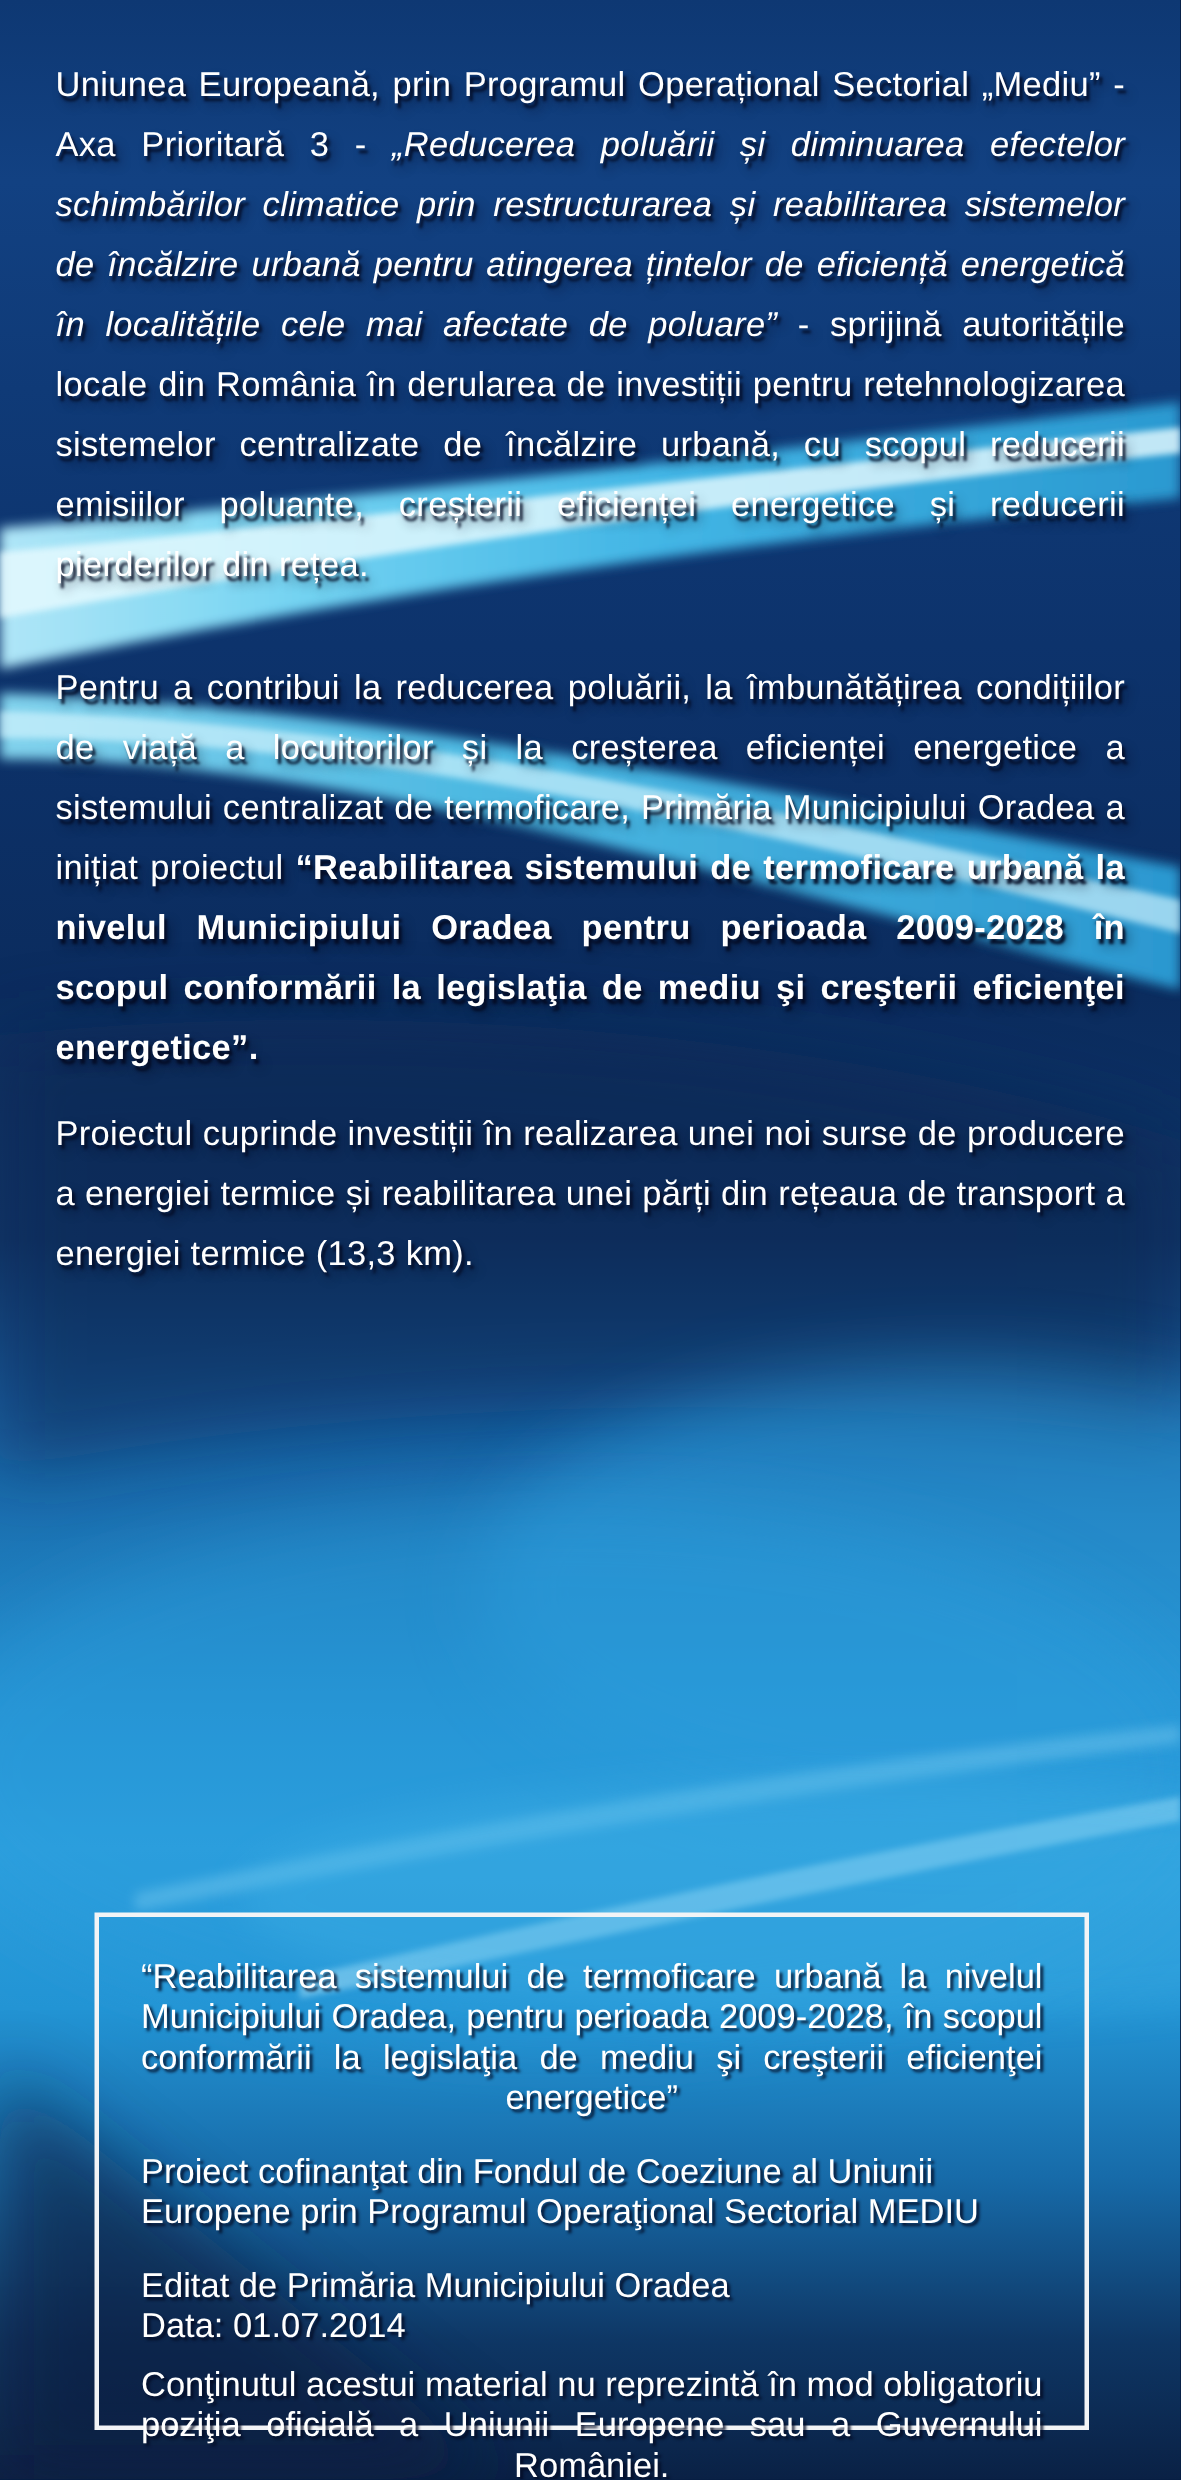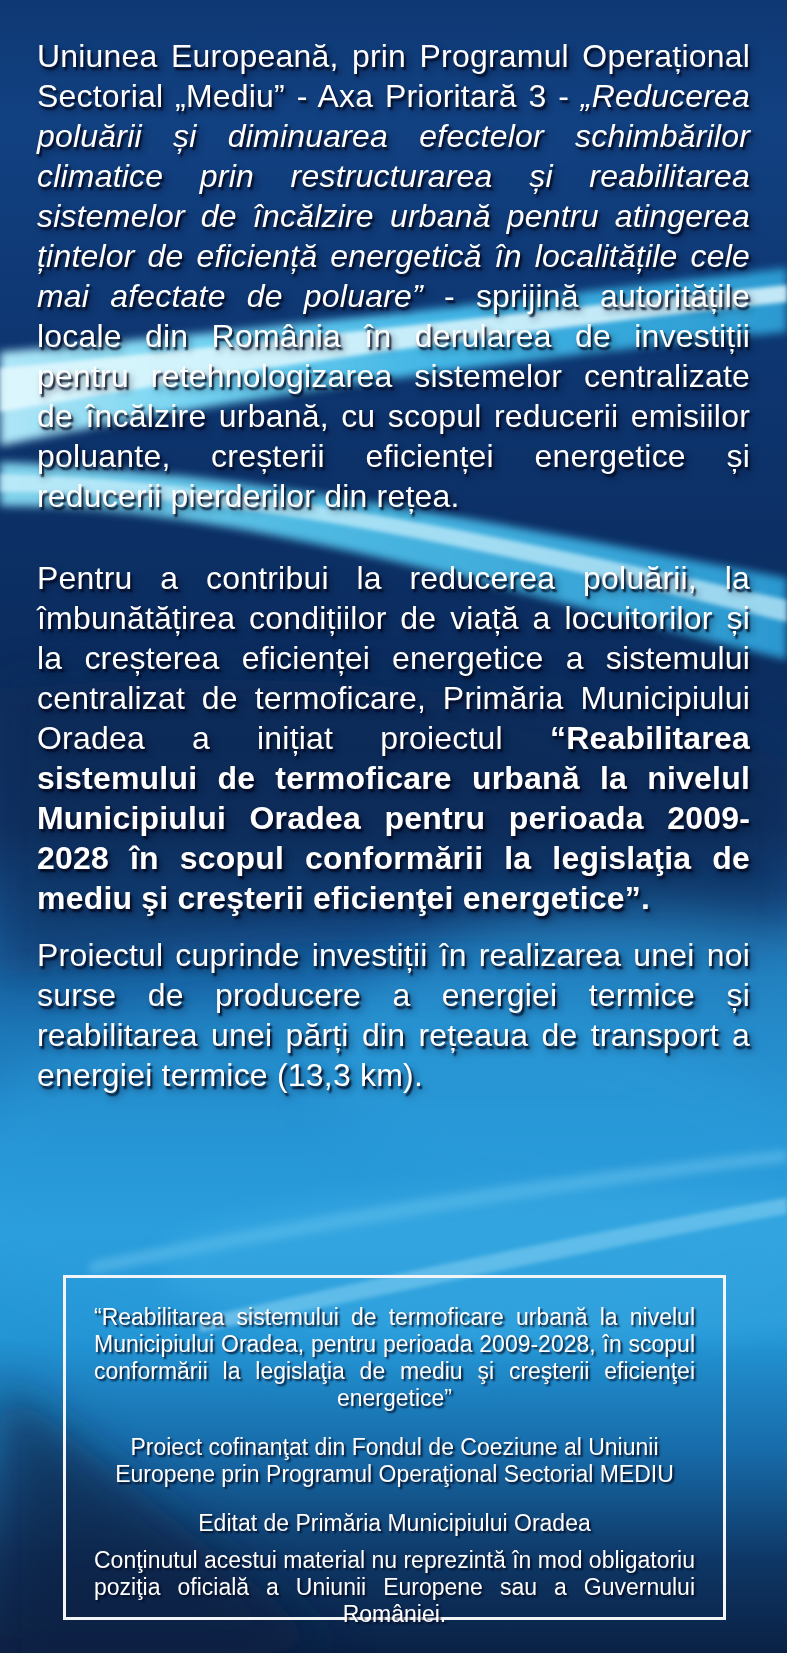--- a/index.html
+++ b/index.html
@@ -11,21 +11,21 @@
     background:#0b2c5f;
   }
   .bg{position:absolute;left:0;top:0;width:787px;height:1653px;display:block;}
   .content{
     position:relative;
     padding:36px 37px 0 37px;
     color:#ffffff;
   }
   .para{
     margin:0;
-    font-size:32px;
+    font-size:23px;
     line-height:40px;
     text-align:justify;
     letter-spacing:.2px;
     text-shadow:2px 3px 2px rgba(3,10,34,.92), 4px 5px 7px rgba(3,10,34,.45);
   }
   .para.p1{margin-bottom:42px;}
   .para.p2{margin-bottom:17px;}
   .para em{font-style:italic;}
   .para strong{font-weight:700;}
   .info-box{
@@ -37,22 +37,22 @@
     padding:26px 28px 0 28px;
     color:#ffffff;
   }
   .info-box p{
     margin:0;
     font-size:23px;
     line-height:27px;
     text-shadow:2px 2px 2px rgba(3,10,34,.9);
   }
   .box-title{text-align:justify;text-align-last:center;margin-bottom:22px !important;}
-  .box-cofin{text-align:center;margin-bottom:22px !important;}
-  .box-pub,.box-date{text-align:center;}
+  .box-cofin{text-align:left;margin-bottom:22px !important;}
+  .box-pub,.box-date{}
   .box-date{margin-bottom:12px !important;}
   .box-disclaimer{text-align:justify;text-align-last:center;margin-top:10px !important;}
 </style>
 </head>
 <body>
 
 <div class="page">
 
   <svg class="bg" viewBox="0 0 787 1653" preserveAspectRatio="none" aria-hidden="true">
     <defs>
@@ -124,16 +124,17 @@
     <p class="para p2"><span>Pentru a contribui la reducerea poluării, la îmbunătățirea condițiilor de viață a locuitorilor și la creșterea eficienței energetice a sistemului centralizat de termoficare, Primăria Municipiului Oradea a inițiat proiectul </span><strong>“Reabilitarea sistemului de termoficare urbană la nivelul Municipiului Oradea pentru perioada 2009-2028 în scopul conformării la legislaţia de mediu şi creşterii eficienţei energetice”.</strong></p>
 
     <p class="para p3">Proiectul cuprinde investiții în realizarea unei noi surse de producere a energiei termice și reabilitarea unei părți din rețeaua de transport a energiei termice (13,3 km).</p>
 
   </main>
 
   <section class="info-box">
     <p class="box-title">“Reabilitarea sistemului de termoficare urbană la nivelul Municipiului Oradea, pentru perioada 2009-2028, în scopul conformării la legislaţia de mediu şi creşterii eficienţei energetice”</p>
     <p class="box-cofin">Proiect cofinanţat din Fondul de Coeziune al Uniunii Europene prin Programul Operaţional Sectorial MEDIU</p>
     <p class="box-pub">Editat de Primăria Municipiului Oradea</p>
+    <p class="box-date">Data: 01.07.2014</p>
     <p class="box-disclaimer">Conţinutul acestui material nu reprezintă în mod obligatoriu poziţia oficială a Uniunii Europene sau a Guvernului României.</p>
   </section>
 
 </div>
 
 </body></html>

